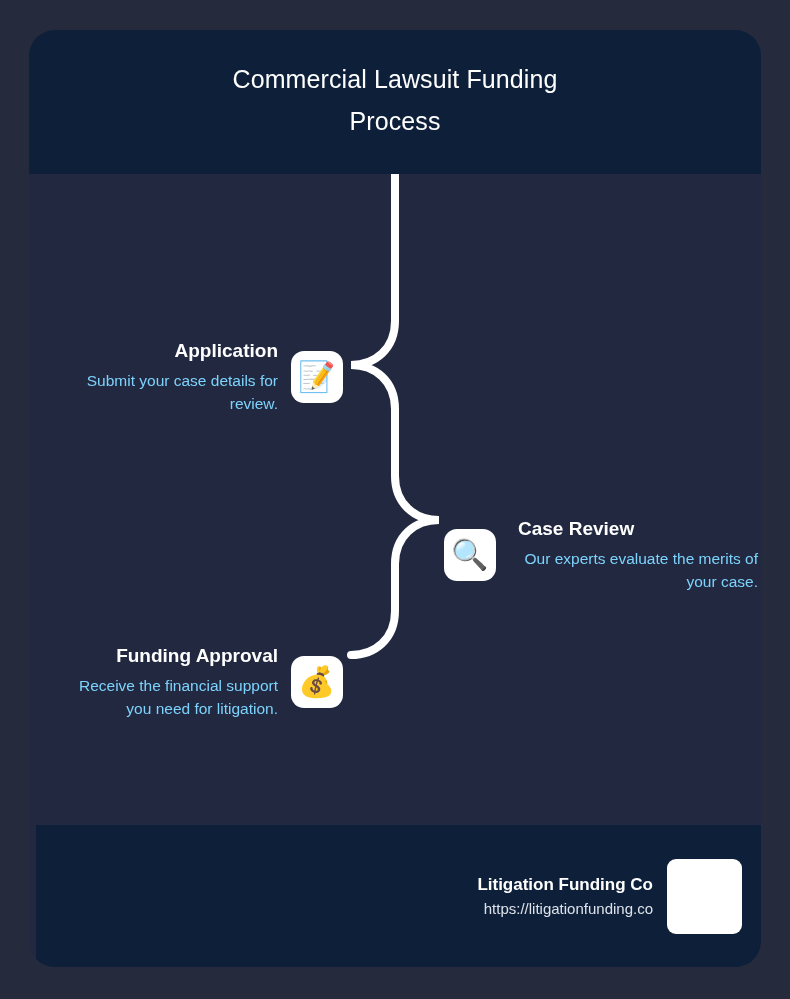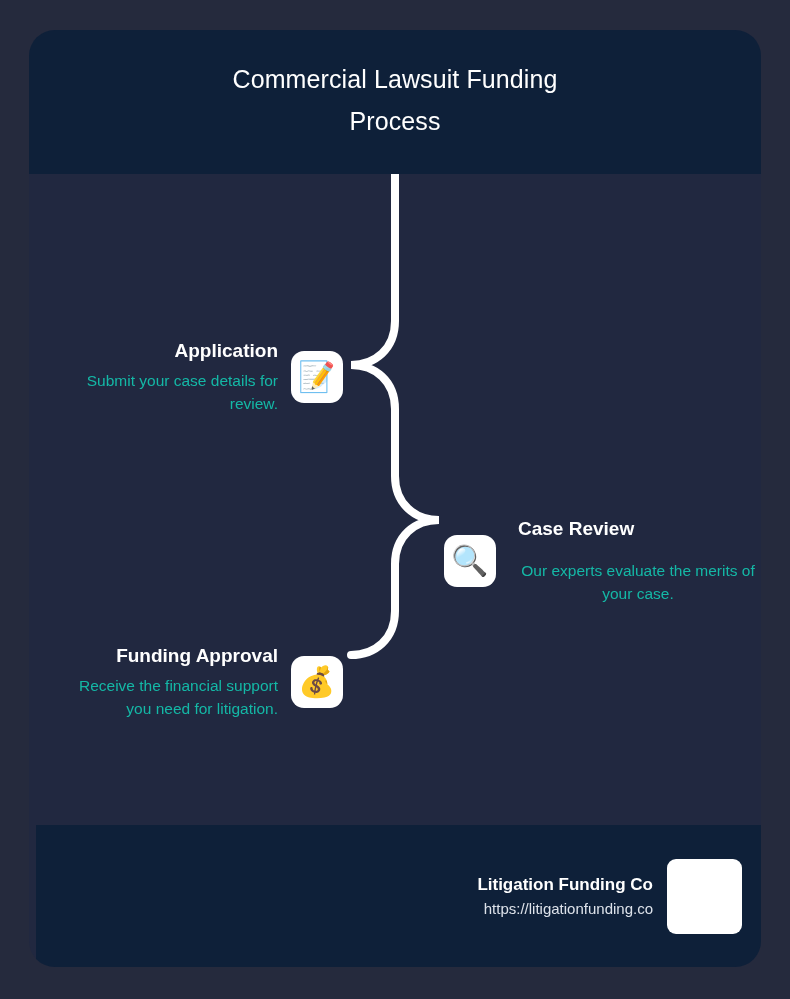--- a/index.html
+++ b/index.html
@@ -82,35 +82,34 @@
   .step-text {
     display: flex;
     flex-direction: column;
   }
   .step-left .step-text {
     text-align: right;
     align-items: flex-end;
     margin-right: 13px;
   }
   .step-right .step-text {
-    text-align: center;
+    text-align: right;
     align-items: flex-start;
     margin-left: 22px;
-    gap: 12px;
   }
 
   .step-title {
     color: #ffffff;
     font-size: 19px;
     font-weight: bold;
     line-height: 24px;
     white-space: nowrap;
   }
   .step-desc {
-    color: #14b8a6;
+    color: #7dd3fc;
     font-size: 15.5px;
     line-height: 23px;
     margin-top: 6px;
   }
   .step-left .step-desc {
     width: 222px;
   }
   .step-right .step-desc {
     width: 240px;
   }

